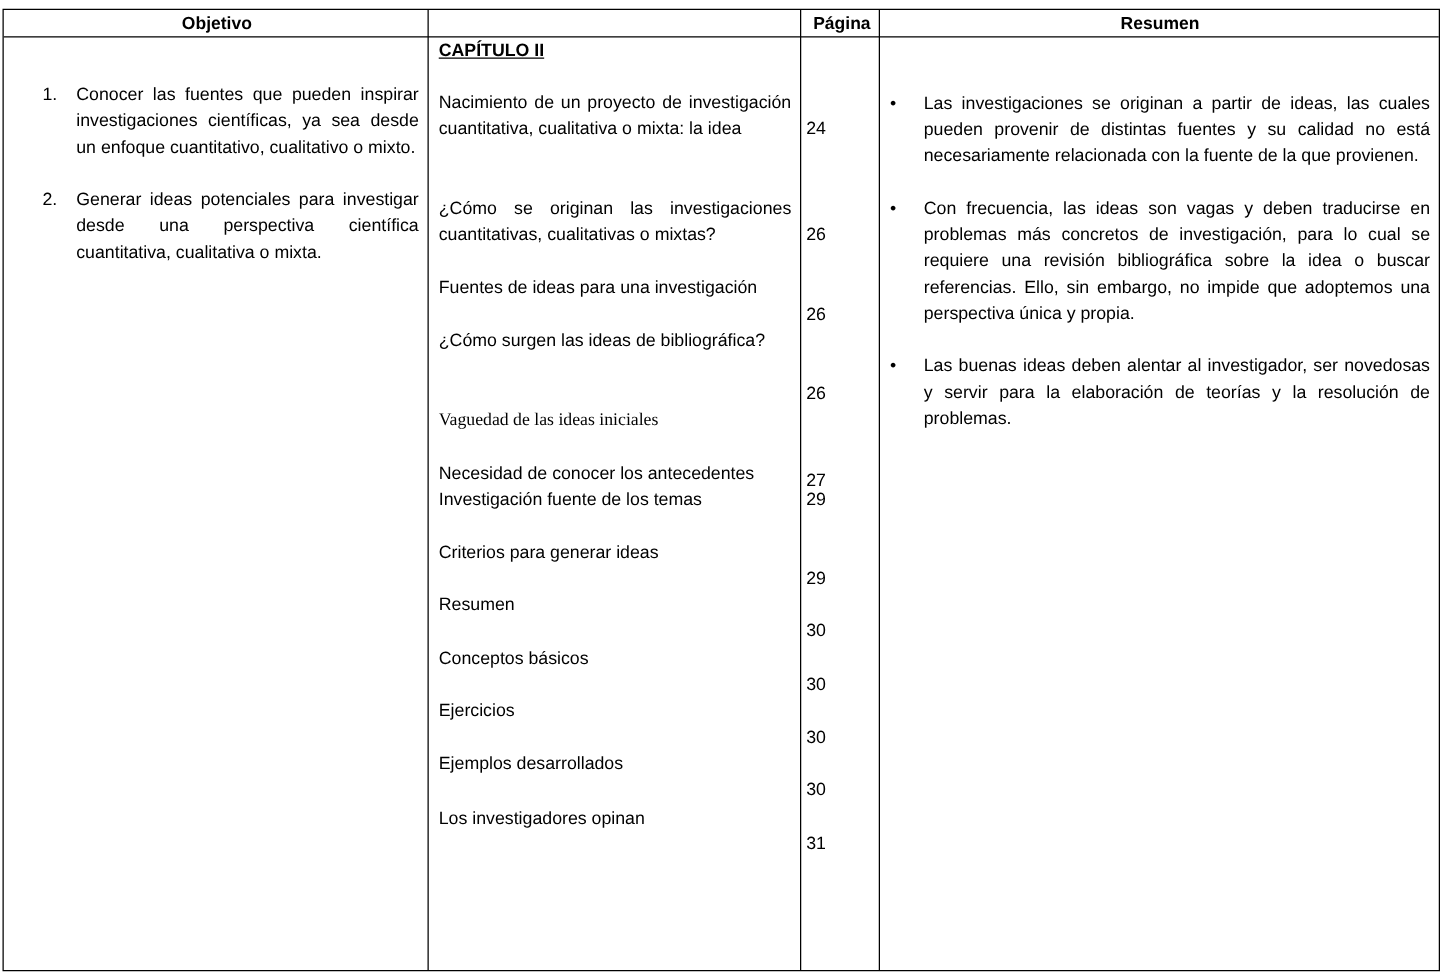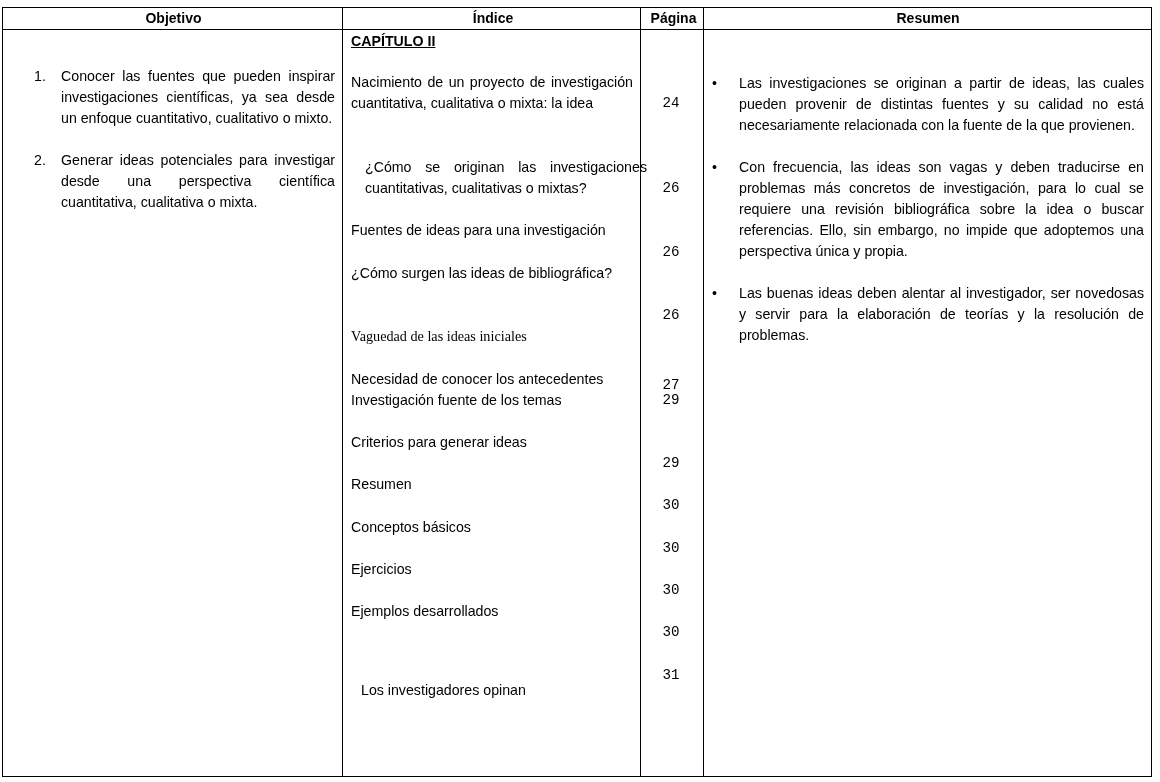--- a/index.html
+++ b/index.html
@@ -12,32 +12,31 @@
   .hcell { position: absolute; top: 0; height: 21px; line-height: 21px;
            text-align: center; font-weight: bold; font-size: 14px; }
   .vline { position: absolute; top: 0; bottom: 0; width: 0;
            border-left: 1px solid #000; }
   .body-txt { font-size: 14.2px; line-height: 21px; }
   .obj { position: absolute; left: 34px; top: 66px; width: 301px; }
   .obj-item { position: relative; padding-left: 27px; text-align: justify; margin-bottom: 21px; }
   .obj-num { position: absolute; left: 0; top: 0; }
   .idx-title { position: absolute; left: 351px; top: 31px; font-weight: bold; font-size: 14.2px; line-height: 21px; text-decoration: underline; }
   .idx { position: absolute; left: 351px; width: 282px; text-align: justify; text-align-last: left; }
-  .pg { position: absolute; left: 645px; width: 52px; text-align: center; font-family: Liberation Mono, monospace; }
+  .pg { position: absolute; left: 645px; width: 52px; text-align: left; }
   .res { position: absolute; left: 712px; top: 73px; width: 432px; }
   .res-item { position: relative; padding-left: 27px; text-align: justify; margin-bottom: 21px; }
   .bullet { position: absolute; left: 0; top: 0; }
 </style>
 </head>
 <body>
 
 <div class="tbl">
   <div class="hdr">
     <div class="hcell" style="left:0;width:341px;">Objetivo</div>
-    <div class="hcell" style="left:341px;width:298px;">Índice</div>
     <div class="hcell" style="left:639px;width:63px;">Página</div>
     <div class="hcell" style="left:702px;width:446px;">Resumen</div>
   </div>
   <div class="vline" style="left:339px;"></div>
   <div class="vline" style="left:637px;"></div>
   <div class="vline" style="left:700px;"></div>
 </div>
 
 <div class="obj body-txt">
   <div class="obj-item">
@@ -45,32 +44,32 @@
     <span>Conocer las fuentes que pueden inspirar investigaciones científicas, ya sea desde un enfoque cuantitativo, cualitativo o mixto.</span>
   </div>
   <div class="obj-item">
     <span class="obj-num">2.</span>
     <span>Generar ideas potenciales para investigar desde una perspectiva científica cuantitativa, cualitativa o mixta.</span>
   </div>
 </div>
 
 <div class="idx-title">CAPÍTULO II</div>
 <div class="idx body-txt" style="top:72px;">Nacimiento de un proyecto de investigación cuantitativa, cualitativa o mixta: la idea</div>
-<div class="idx body-txt" style="top:157px;margin-left:14px;">¿Cómo se originan las investigaciones cuantitativas, cualitativas o mixtas?</div>
+<div class="idx body-txt" style="top:157px;">¿Cómo se originan las investigaciones cuantitativas, cualitativas o mixtas?</div>
 <div class="idx body-txt" style="top:220px;">Fuentes de ideas para una investigación</div>
 <div class="idx body-txt" style="top:263px;">¿Cómo surgen las ideas de bibliográfica?</div>
 <div class="idx body-txt" style="top:326px;font-family:Liberation Serif, serif;">Vaguedad de las ideas iniciales</div>
 <div class="idx body-txt" style="top:369px;">Necesidad de conocer los antecedentes</div>
 <div class="idx body-txt" style="top:390px;">Investigación fuente de los temas</div>
 <div class="idx body-txt" style="top:432px;">Criterios para generar ideas</div>
 <div class="idx body-txt" style="top:474px;">Resumen</div>
 <div class="idx body-txt" style="top:517px;">Conceptos básicos</div>
 <div class="idx body-txt" style="top:559px;">Ejercicios</div>
 <div class="idx body-txt" style="top:601px;">Ejemplos desarrollados</div>
-<div class="idx body-txt" style="top:680px;margin-left:10px;">Los investigadores opinan</div>
+<div class="idx body-txt" style="top:645px;">Los investigadores opinan</div>
 
 <div class="pg body-txt" style="top:93px;">24</div>
 <div class="pg body-txt" style="top:178px;">26</div>
 <div class="pg body-txt" style="top:242px;">26</div>
 <div class="pg body-txt" style="top:305px;">26</div>
 <div class="pg body-txt" style="top:347px;margin-top:28px;">27</div>
 <div class="pg body-txt" style="top:390px;">29</div>
 <div class="pg body-txt" style="top:453px;">29</div>
 <div class="pg body-txt" style="top:495px;">30</div>
 <div class="pg body-txt" style="top:538px;">30</div>

